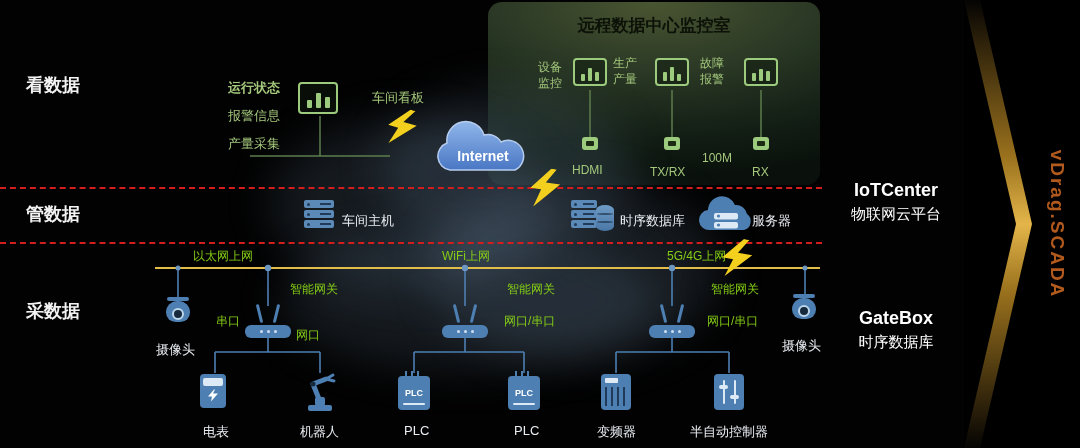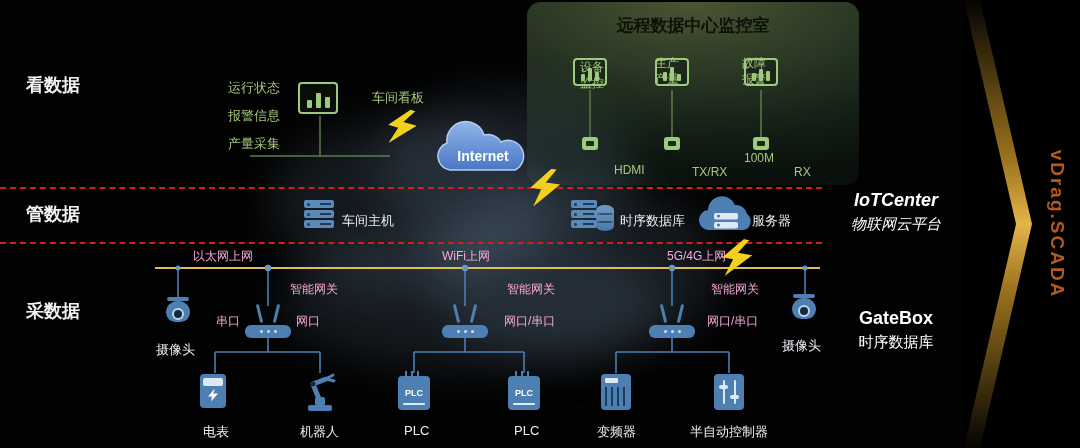--- a/index.html
+++ b/index.html
@@ -9,23 +9,23 @@
 
   
   .panel{position:absolute;top:2px;height:183px;border-radius:14px;
          background:radial-gradient(120% 95% at 50% 0%,#4a5531 0%,#2c3a26 38%,#121d14 78%,#0a110c 100%);
          z-index:1;}
   .panel-title{margin-top:12px;text-align:center;font-size:17px;font-weight:bold;color:#0c1207;}
 
   
   .layer-label{color:#f2f2f2;font-weight:bold;font-size:18px;z-index:6;}
   .green-label{color:#a4c87c;font-size:13px;z-index:6;}
-  .green-small{color:#a4c87c;font-size:12px;z-index:6;margin-left:42px;}
+  .green-small{color:#a4c87c;font-size:12px;z-index:6;}
   .white-label{color:#e9eef3;font-size:13px;z-index:6;}
-  .white-small{color:#f9a8d4;font-size:12px;z-index:6;}
+  .white-small{color:#84cc16;font-size:12px;z-index:6;}
   .stacked{width:26px;line-height:1.3;}
 
   
   .divider{position:absolute;left:0;width:822px;border-top:2px dashed #d41d1d;z-index:4;}
 
   
   .cloudbg{position:absolute;filter:blur(22px);background:rgba(125,158,185,0.16);border-radius:50%;z-index:2;}
 
   
   .monitor{position:absolute;width:40px;height:32px;border:2px solid #9dcb7d;border-radius:4px;
@@ -109,21 +109,21 @@
 
   <div class="cloudbg" style="left:270px;top:120px;width:280px;height:170px;"></div>
   <div class="cloudbg" style="left:380px;top:90px;width:250px;height:160px;"></div>
   <div class="cloudbg" style="left:430px;top:180px;width:290px;height:180px;"></div>
   <div class="cloudbg" style="left:280px;top:230px;width:380px;height:140px;"></div>
 
   <div class="abs layer-label" style="left:26px;top:73px;">看数据</div>
   <div class="abs layer-label" style="left:26px;top:202px;">管数据</div>
   <div class="abs layer-label" style="left:26px;top:299px;">采数据</div>
 
-  <div class="panel" style="left:488px;width:332px;margin-left:39px;">
+  <div class="panel" style="left:488px;width:332px;">
     <div class="panel-title">远程数据中心监控室</div>
   </div>
 
   <div class="divider" style="top:187px;"></div>
   <div class="divider" style="top:242px;"></div>
 
   <svg class="abs lines" width="1080" height="448" style="left:0;top:0;">
 
     <line x1="320" y1="116" x2="320" y2="156" stroke="#5c7c4c" stroke-width="1.5"></line>
     <line x1="250" y1="156" x2="390" y2="156" stroke="#5c7c4c" stroke-width="1.5"></line>
@@ -153,21 +153,21 @@
     <line x1="616" y1="352" x2="616" y2="373" stroke="#4d7fb2" stroke-width="1.6"></line>
     <line x1="729" y1="352" x2="729" y2="373" stroke="#4d7fb2" stroke-width="1.6"></line>
 
     <circle cx="268" cy="268" r="3.2" fill="#6b97c2"></circle>
     <circle cx="465" cy="268" r="3.2" fill="#6b97c2"></circle>
     <circle cx="672" cy="268" r="3.2" fill="#6b97c2"></circle>
     <circle cx="178" cy="268" r="2.5" fill="#6b97c2"></circle>
     <circle cx="805" cy="268" r="2.5" fill="#6b97c2"></circle>
   </svg>
 
-  <div class="abs green-label" style="left:228px;top:79px;">运行状态</div>
+  <div class="abs green-label" style="left:228px;top:79px;font-weight:bold;">运行状态</div>
   <div class="abs green-label" style="left:228px;top:107px;">报警信息</div>
   <div class="abs green-label" style="left:228px;top:135px;">产量采集</div>
   <div class="monitor" style="left:298px;top:82px;">
     <i style="height:8px"></i>
       <i style="height:15px"></i>
       <i style="height:11px"></i>
   </div>
   <div class="abs green-label" style="left:372px;top:89px;">车间看板</div>
 
   <div class="abs green-small stacked" style="left:538px;top:60px;">设备监控</div>
@@ -271,21 +271,21 @@
     <i class="ant a1"></i>
       <i class="ant a2"></i>
     <div class="rbody">
         <b></b>
         <b></b>
         <b></b>
       </div>
   </div>
 
   <div class="abs white-small" style="left:216px;top:313px;">串口</div>
-  <div class="abs white-small" style="left:296px;top:313px;">网口</div>
+  <div class="abs white-small" style="left:296px;top:327px;">网口</div>
   <div class="abs white-small" style="left:504px;top:313px;">网口/串口</div>
   <div class="abs white-small" style="left:707px;top:313px;">网口/串口</div>
 
   <div class="cam" style="left:163px;top:297px;">
       <div class="dome"></div>
     </div>
   <div class="abs white-label" style="left:156px;top:341px;">摄像头</div>
   <div class="cam" style="left:789px;top:294px;">
       <div class="dome"></div>
     </div>
@@ -324,21 +324,21 @@
   <div class="ctrl" style="left:714px;top:374px;">
     <i class="trk" style="left:9px"></i>
       <i class="trk" style="left:20px"></i>
     <i class="knob" style="left:5px;top:11px"></i>
       <i class="knob" style="left:16px;top:21px"></i>
   </div>
   <div class="abs white-label" style="left:690px;top:423px;">半自动控制器</div>
 
   <div class="product" style="top:58px;">
   </div>
-  <div class="product" style="top:190px;font-style:italic;">
+  <div class="product" style="top:180px;">
     <div class="pname">IoTCenter</div>
     <div class="pdesc">物联网云平台</div>
   </div>
   <div class="product" style="top:308px;">
     <div class="pname">GateBox</div>
     <div class="pdesc">时序数据库</div>
   </div>
 
   <div class="right-band">
     <svg width="116" height="448">

